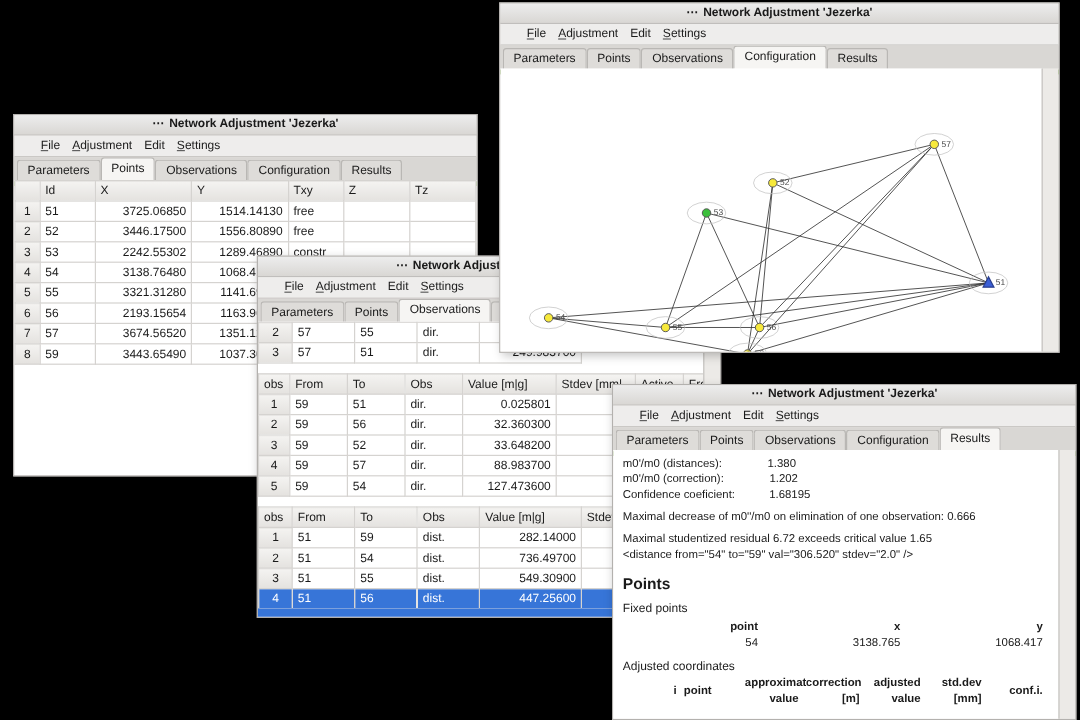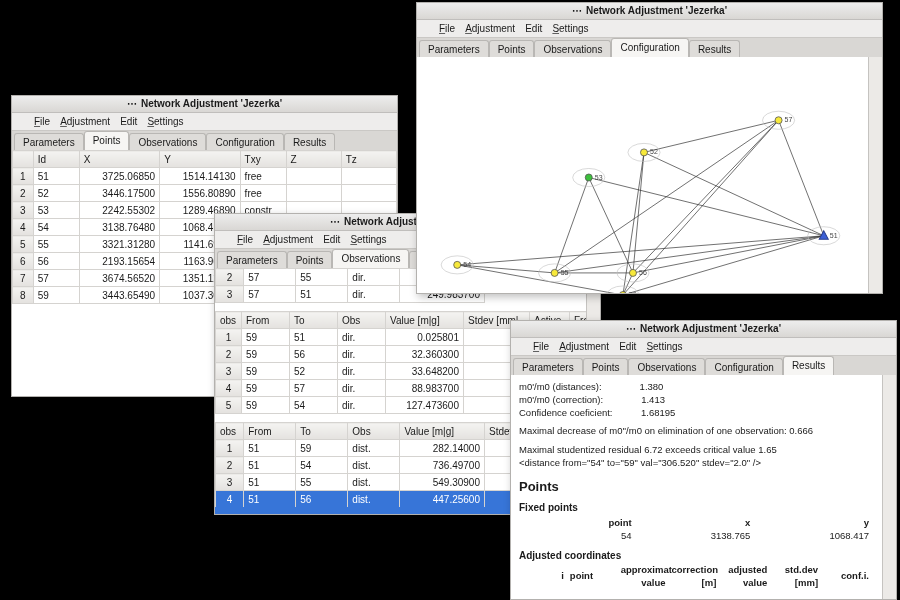--- a/index.html
+++ b/index.html
@@ -29,21 +29,21 @@
   th,td{border:1px solid var(--cell-border);padding:1px 4px;height:14px;overflow:hidden;white-space:nowrap}
   th{background:linear-gradient(#f4f3f1,#e4e2df);font-weight:400;text-align:left}
   td.idx{text-align:center;background:linear-gradient(#f4f3f1,#e4e2df);width:16px}
   td.txt{text-align:left}
   td.num{text-align:right}
   td.ctr{text-align:center}
   .scroll-gutter{position:absolute;top:0;right:0;bottom:0;width:13px;background:#eceae7;border-left:1px solid #c5c3c0}
   .rowsel td{background:#3775d8;color:#fff;}
   .results-body{position:absolute;top:54px;left:0;right:13px;bottom:0;background:#fff;font-size:9.5px;padding:6px 8px;overflow:hidden;line-height:1.35;font-family:Arial,Helvetica,sans-serif}
   .results-body h1{font-size:13px;margin:8px 0 2px;font-weight:700}
-  .results-body h2{font-size:10px;margin:6px 0 1px;font-weight:700}
+  .results-body h2{font-size:10px;margin:6px 0 1px;font-weight:400}
   .mini{font-family:Arial,Helvetica,sans-serif;font-size:9.5px;border-collapse:collapse;margin-top:2px}
   .mini th,.mini td{border:none;padding:0 6px 0 0;text-align:right;height:12px}
   .mini th{background:none;font-weight:700}
   .graph{position:absolute;top:54px;left:0;right:13px;bottom:0;background:#fff}
   .graph svg{width:100%;height:100%}
   .nodelbl{font-size:7px;fill:#444}
   
   .stage{position:relative;width:900px;height:600px}
 </style>
 </head>
@@ -437,21 +437,21 @@
   </div>
   <div class="tabbar">
     <div class="tab">Parameters</div>
     <div class="tab">Points</div>
     <div class="tab">Observations</div>
     <div class="tab">Configuration</div>
     <div class="tab sel">Results</div>
   </div>
   <div class="results-body">
     <div><span>m0'/m0 (distances):</span>    <span>1.380</span></div>
-    <div><span>m0'/m0 (correction):</span>    <span>1.413</span></div>
+    <div><span>m0'/m0 (correction):</span>    <span>1.202</span></div>
     <div><span>Confidence coeficient:</span>   <span>1.68195</span></div>
     <div style="height:6px"></div>
     <div>Maximal decrease of m0''/m0 on elimination of one observation: 0.666</div>
     <div style="height:6px"></div>
     <div>Maximal studentized residual 6.72 exceeds critical value 1.65</div>
     <div>&lt;distance from="54" to="59" val="306.520" stdev="2.0" /&gt;</div>
     <h1>Points</h1>
     <h2>Fixed points</h2>
     <table class="mini">
       <tbody>

